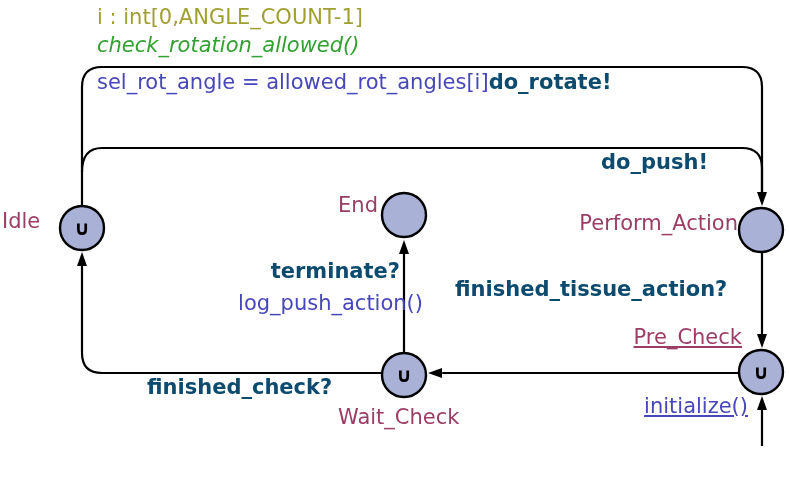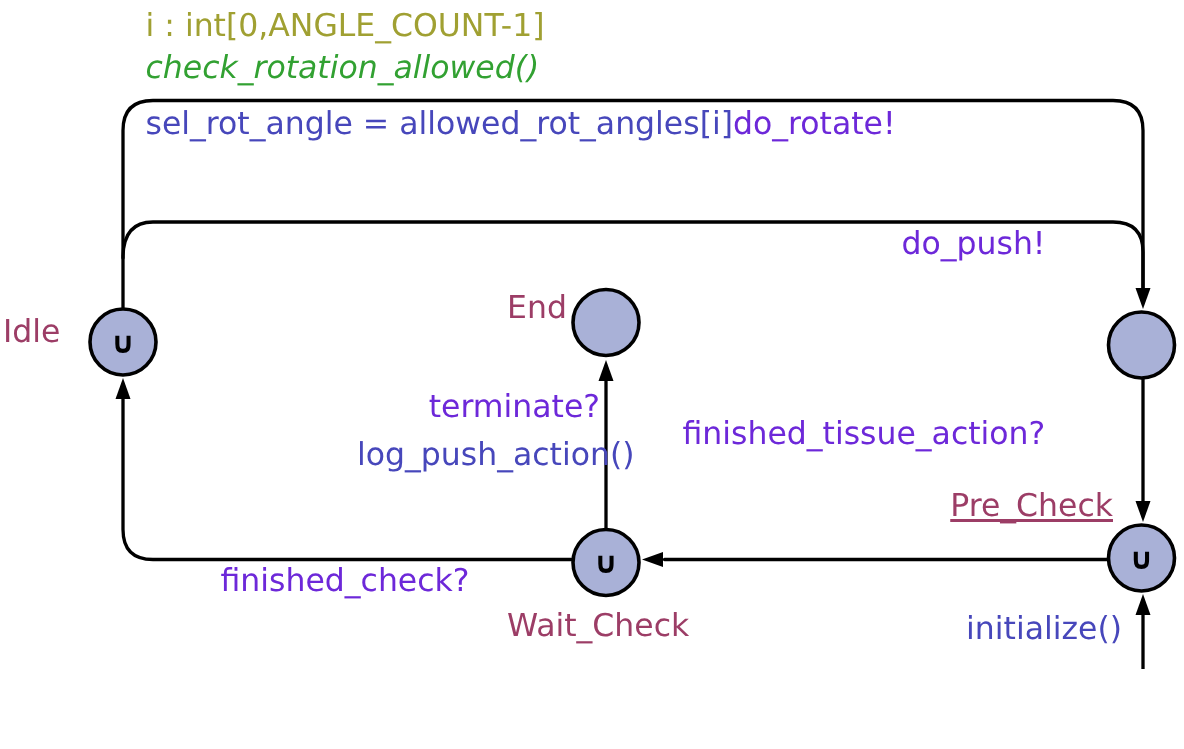--- a/index.html
+++ b/index.html
@@ -14,21 +14,21 @@
   .lbl{
     position:absolute;
     font-size:21px;
     line-height:1.15;
     white-space:nowrap;
     user-select:none;
   }
   .c-select{color:#a0a032;}
   .c-guard{color:#32a132;font-style:italic;}
   .c-update{color:#4747bb;}
-  .c-sync{color:#6d28d9;}
+  .c-sync{color:#0c4a6e;font-weight:bold;}
   .c-name{color:#9c3d66;}
   .lbl-row{display:flex;gap:0;text-align:right;}
   .marker{
     position:absolute;
     width:24px;
     text-align:center;
     font-size:20px;
     font-weight:bold;
     color:#000;
     line-height:1;
@@ -76,24 +76,25 @@
   <span class="lbl lbl-row" style="left:97px;top:70px;">
     <span class="c-update">sel_rot_angle = allowed_rot_angles[i]</span>
     <span class="c-sync">do_rotate!</span>
   </span>
 
   <span class="lbl c-sync" style="left:601px;top:150px;">do_push!</span>
   <span class="lbl c-sync" style="left:455px;top:277px;">finished_tissue_action?</span>
   <span class="lbl c-sync" style="right:389px;top:259px;">terminate?</span>
   <span class="lbl c-update" style="right:366px;top:291px;">log_push_action()</span>
   <span class="lbl c-sync" style="left:147px;top:375px;">finished_check?</span>
-  <span class="lbl c-update" style="right:41px;top:407px;">initialize()</span>
+  <span class="lbl c-update" style="right:41px;top:394px;text-decoration:underline;">initialize()</span>
 
   <span class="lbl c-name" style="left:2px;top:209px;">Idle</span>
   <span class="lbl c-name" style="right:411px;top:193px;text-align:center;">End</span>
+  <span class="lbl c-name" style="right:51px;top:211px;">Perform_Action</span>
   <span class="lbl c-name" style="right:47px;top:325px;text-decoration:underline;">Pre_Check</span>
   <span class="lbl c-name" style="left:338px;top:405px;">Wait_Check</span>
 
   <span class="marker" style="left:70px;top:218px;">∪</span>
   <span class="marker" style="left:749px;top:362px;">∪</span>
   <span class="marker" style="left:392px;top:365px;">∪</span>
   <span class="marker marker-c" style="left:751px;top:465px;">C</span>
 
 </div>
 

